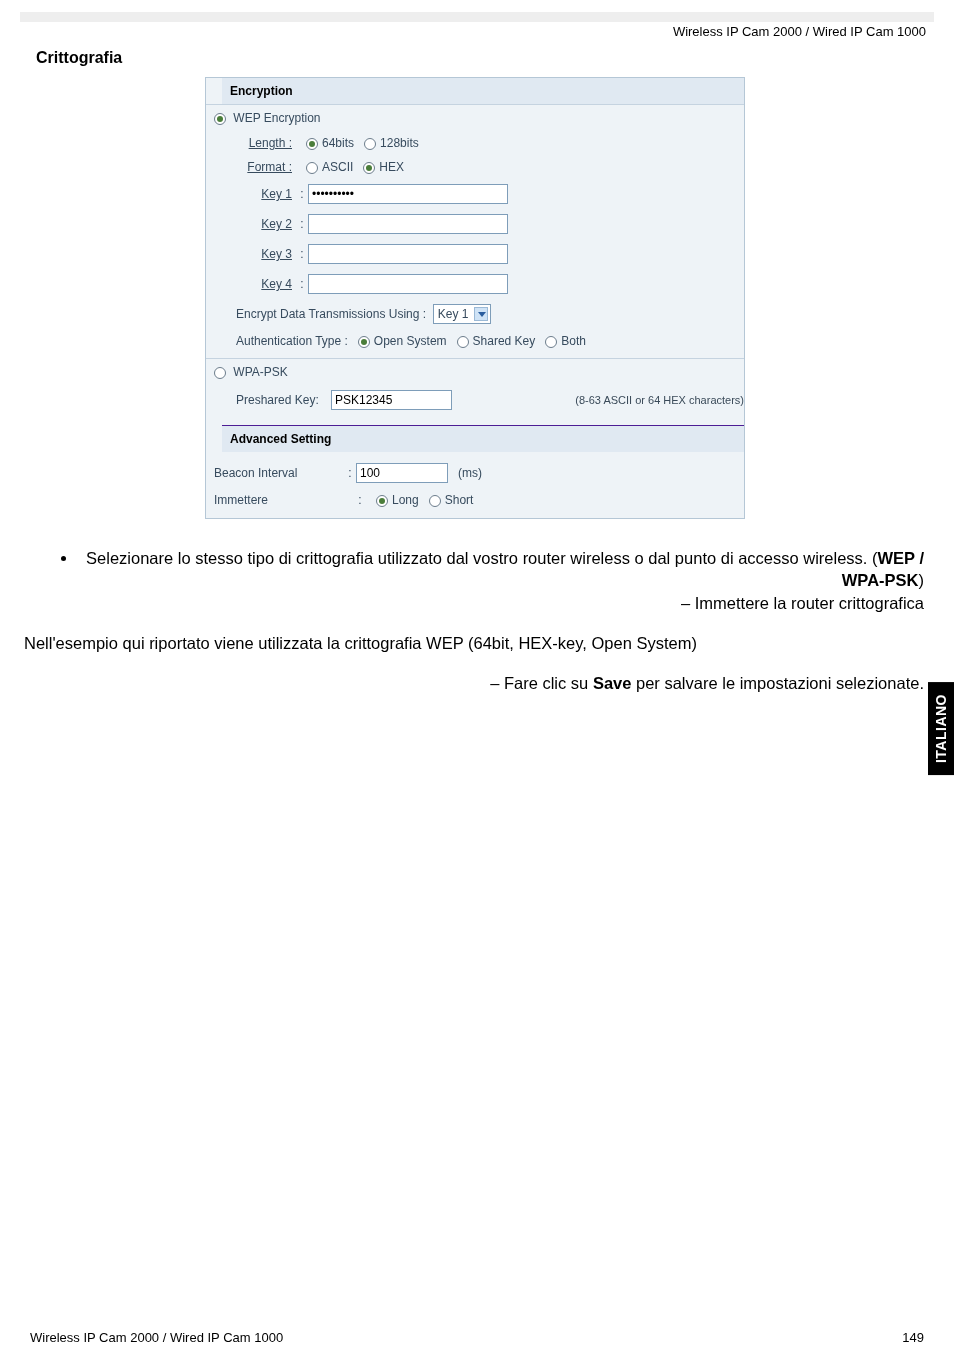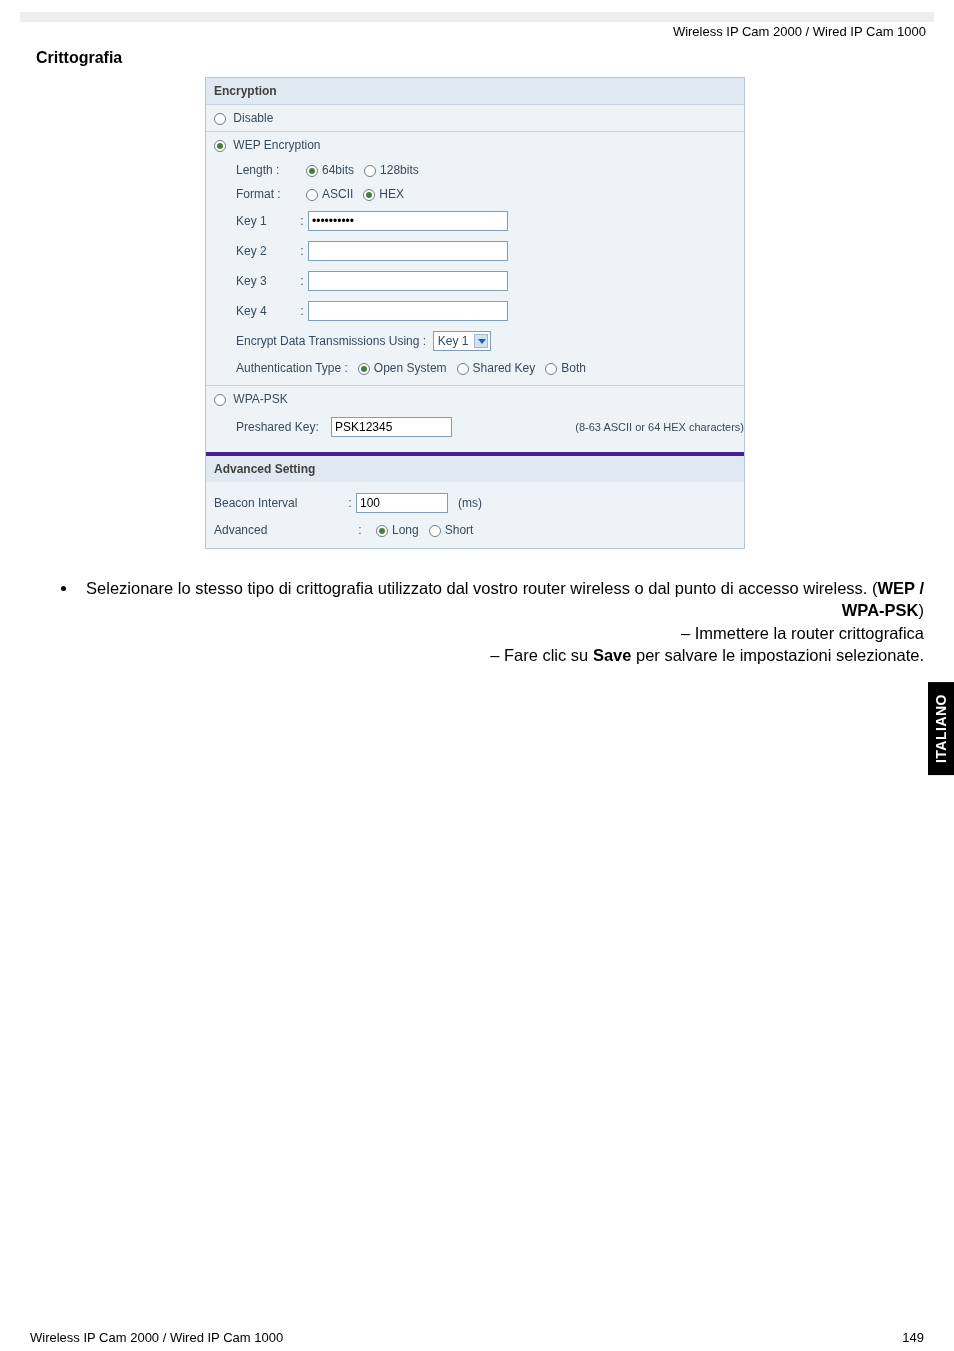--- a/index.html
+++ b/index.html
@@ -34,38 +34,39 @@
     color: #000;
   }
   .panel-wrap {
     margin-left: 205px;
     width: 540px;
     border: 1px solid #b5c7d6;
     background: #eef3f7;
   }
   .panel-header {
     background: #e0e9f2;
-    color: #404040;
+    color: #000000;
     font-weight: bold;
     font-size: 12px;
     padding: 6px 8px;
+    margin-left: 16px;
   }
   .sub-row {
     border-top: 1px solid #c5d3e0;
     font-size: 12px;
     color: #374b5e;
   }
   .row-content { padding: 6px 8px; }
   .indent { padding-left: 30px; }
   .kv-row {
     display: flex;
     align-items: center;
     padding: 5px 0;
   }
-  .kv-label { width: 60px; padding-right: 4px; }
+  .kv-label { width: 60px; text-align: right; padding-right: 4px; text-decoration: underline; }
   .kv-colon { width: 12px; text-align: center; }
   .radio-dot {
     display: inline-block;
     width: 12px; height: 12px;
     border: 1px solid #6c7d8c;
     border-radius: 50%;
     vertical-align: middle;
     margin-right: 4px;
     position: relative;
     background: #fff;
@@ -167,26 +168,20 @@
 <body>
 
 <div class="page">
   <div class="topbar"></div>
   <div class="header-right">Wireless IP Cam 2000 / Wired IP Cam 1000</div>
   <div class="section-title">Crittografia</div>
 
   <div class="panel-wrap">
     <div class="panel-header">Encryption</div>
 
-    <div class="sub-row">
-        <div class="row-content">
-      <span class="radio-dot"></span>
-      <span>Disable</span>
-    </div>
-      </div>
 
     <div class="sub-row">
       <div class="row-content">
         <span class="radio-dot sel"></span>
         <span>WEP Encryption</span>
       </div>
 
       <div class="indent">
         <div class="kv-row inline-gap">
           <span class="kv-label">Length :</span>
@@ -243,48 +238,49 @@
       <div class="indent" style="padding-bottom:10px;">
         <div class="kv-row">
           <span style="width:95px">Preshared Key:</span>
           <input class="txtbox med" value="PSK12345" style="">
           <span style="flex:1"></span>
           <span class="note">(8-63 ASCII or 64 HEX characters)</span>
         </div>
       </div>
     </div>
 
-    <div class="panel-header" style="border-top:4px solid #4c1d95;">Advanced Setting</div>
+    <div class="panel-header" style="border-top:1px solid #4c1d95;">Advanced Setting</div>
 
     <div class="sub-row" style="border-top:none;">
       <div class="row-content">
         <div class="kv-row">
           <span style="width:130px">Beacon Interval</span><span class="kv-colon">:</span>
           <input class="txtbox small" value="100" style="">
           &nbsp;&nbsp;&nbsp;<span>(ms)</span>
         </div>
         <div class="kv-row inline-gap">
-          <span style="width:130px">Advanced</span>
+          <span style="width:130px">Immettere</span>
             <span class="kv-colon">:</span>
           <span><span class="radio-dot sel"></span><span>Long</span></span>
           <span><span class="radio-dot"></span><span>Short</span></span>
         </div>
       </div>
     </div>
   </div>
 
   <div class="content-text">
     <ul>
       <li>
         <span>Selezionare lo stesso tipo di crittografia utilizzato dal vostro router wireless o dal punto di accesso wireless. (</span><span class="bold">WEP / WPA-PSK</span><span>)</span>
         <ul>
             <li>Immettere la router crittografica</li>
           </ul>
       </li>
     </ul>
+    <p style="margin:18px 0 18px -6px;">Nell'esempio qui riportato viene utilizzata la crittografia WEP (64bit, HEX-key, Open System)</p>
     <ul style="list-style:none;">
         <li>
           <ul>
       <li><span>Fare clic su </span><span class="bold">Save</span><span> per salvare le impostazioni selezionate.</span></li>
     </ul>
         </li>
       </ul>
   </div>
 
   <div class="side-tab">ITALIANO</div>

